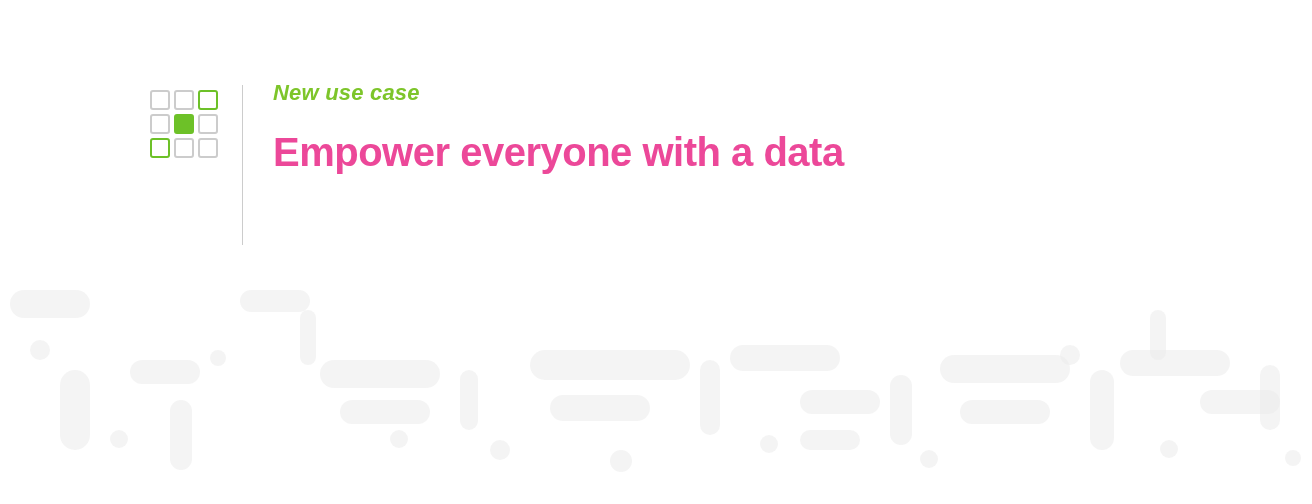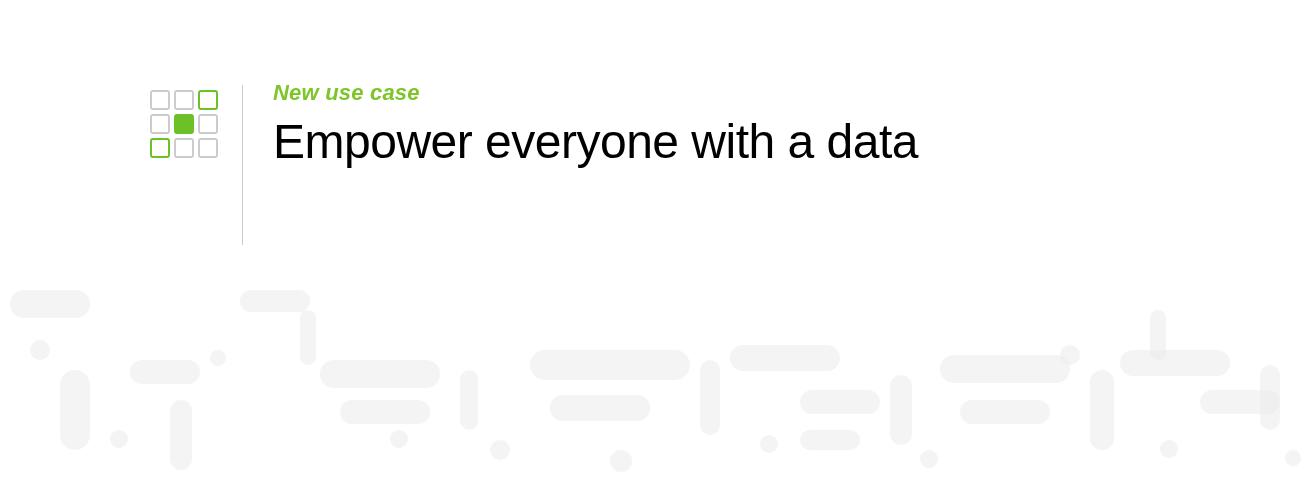--- a/index.html
+++ b/index.html
@@ -117,35 +117,35 @@
       height: 160px;
       background: #ccc;
       margin-right: 30px;
       margin-top: 5px;
       flex-shrink: 0;
     }
 
     .text-block {
       display: flex;
       flex-direction: column;
-      gap: 10px;
+      gap: 24px;
     }
 
     .subtitle {
       font-size: 22px;
       font-style: italic;
       font-weight: 600;
       color: #7dc52a;
       letter-spacing: 0.2px;
     }
 
     .title {
-      font-size: 48px;
-      font-weight: 400;
-      color: #000000;
+      font-size: 40px;
+      font-weight: 700;
+      color: #ec4899;
       line-height: 1.1;
       letter-spacing: -0.5px;
       max-width: 900px;
     }
   </style>
 </head>
 <body>
 
 <div class="background-pattern">
   <div class="bg-shape s1"></div>

